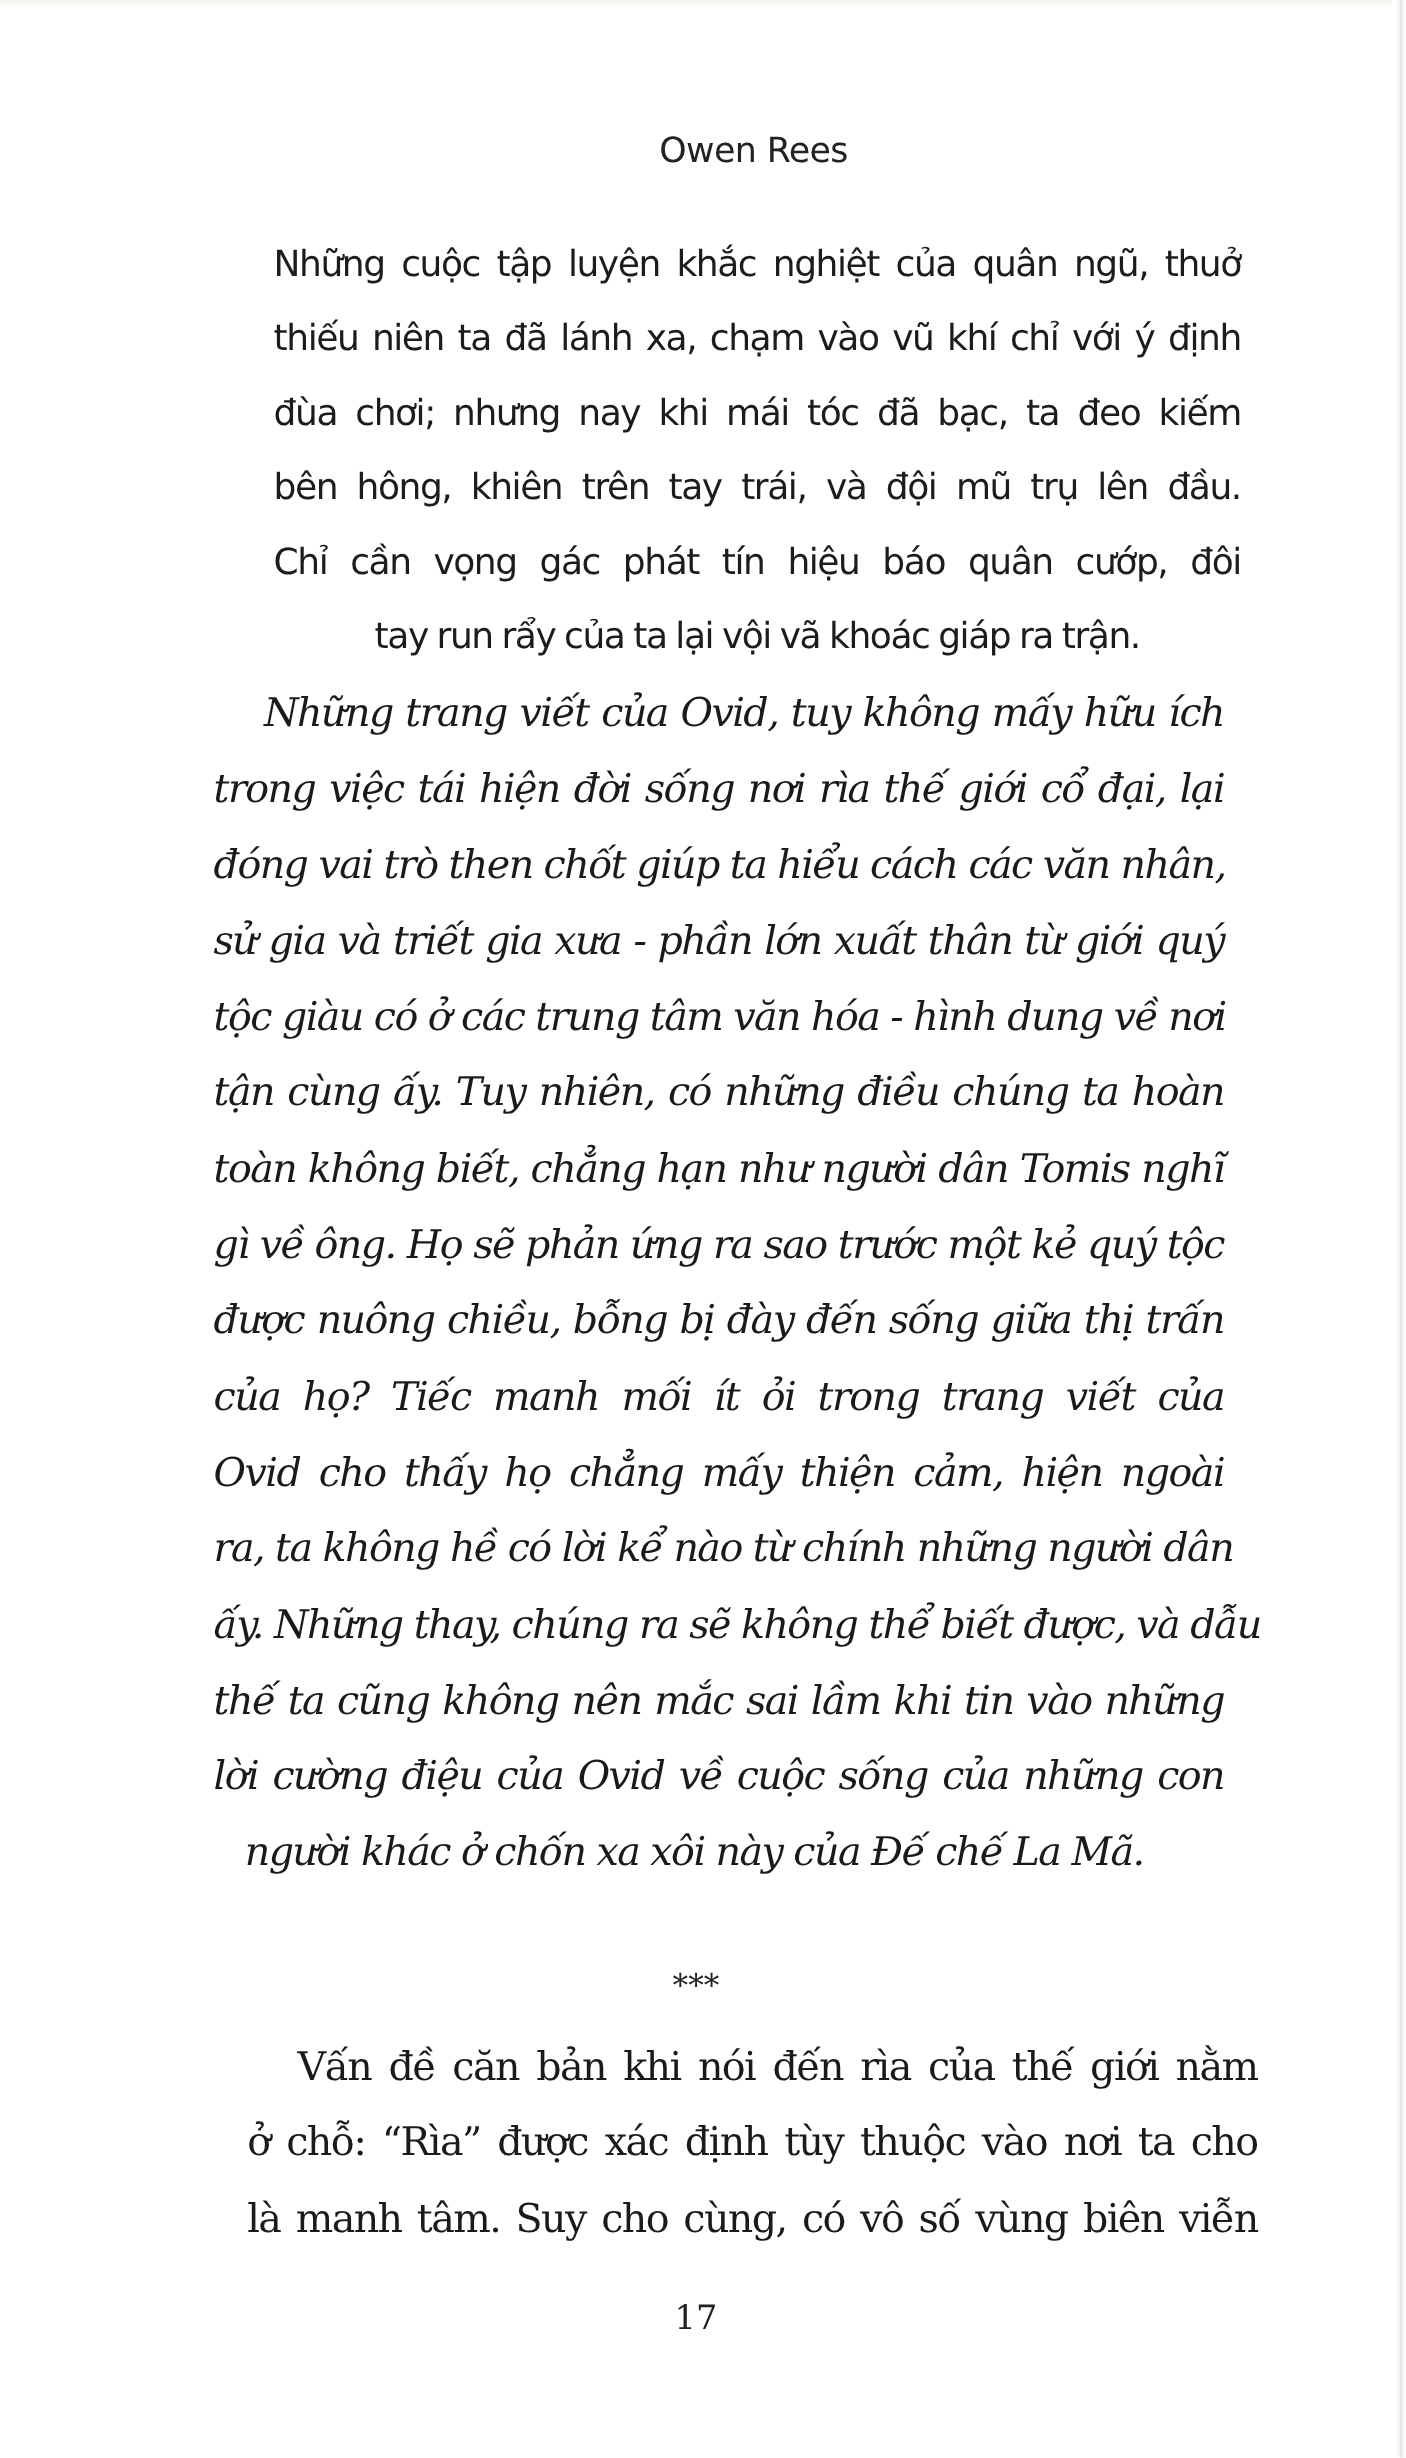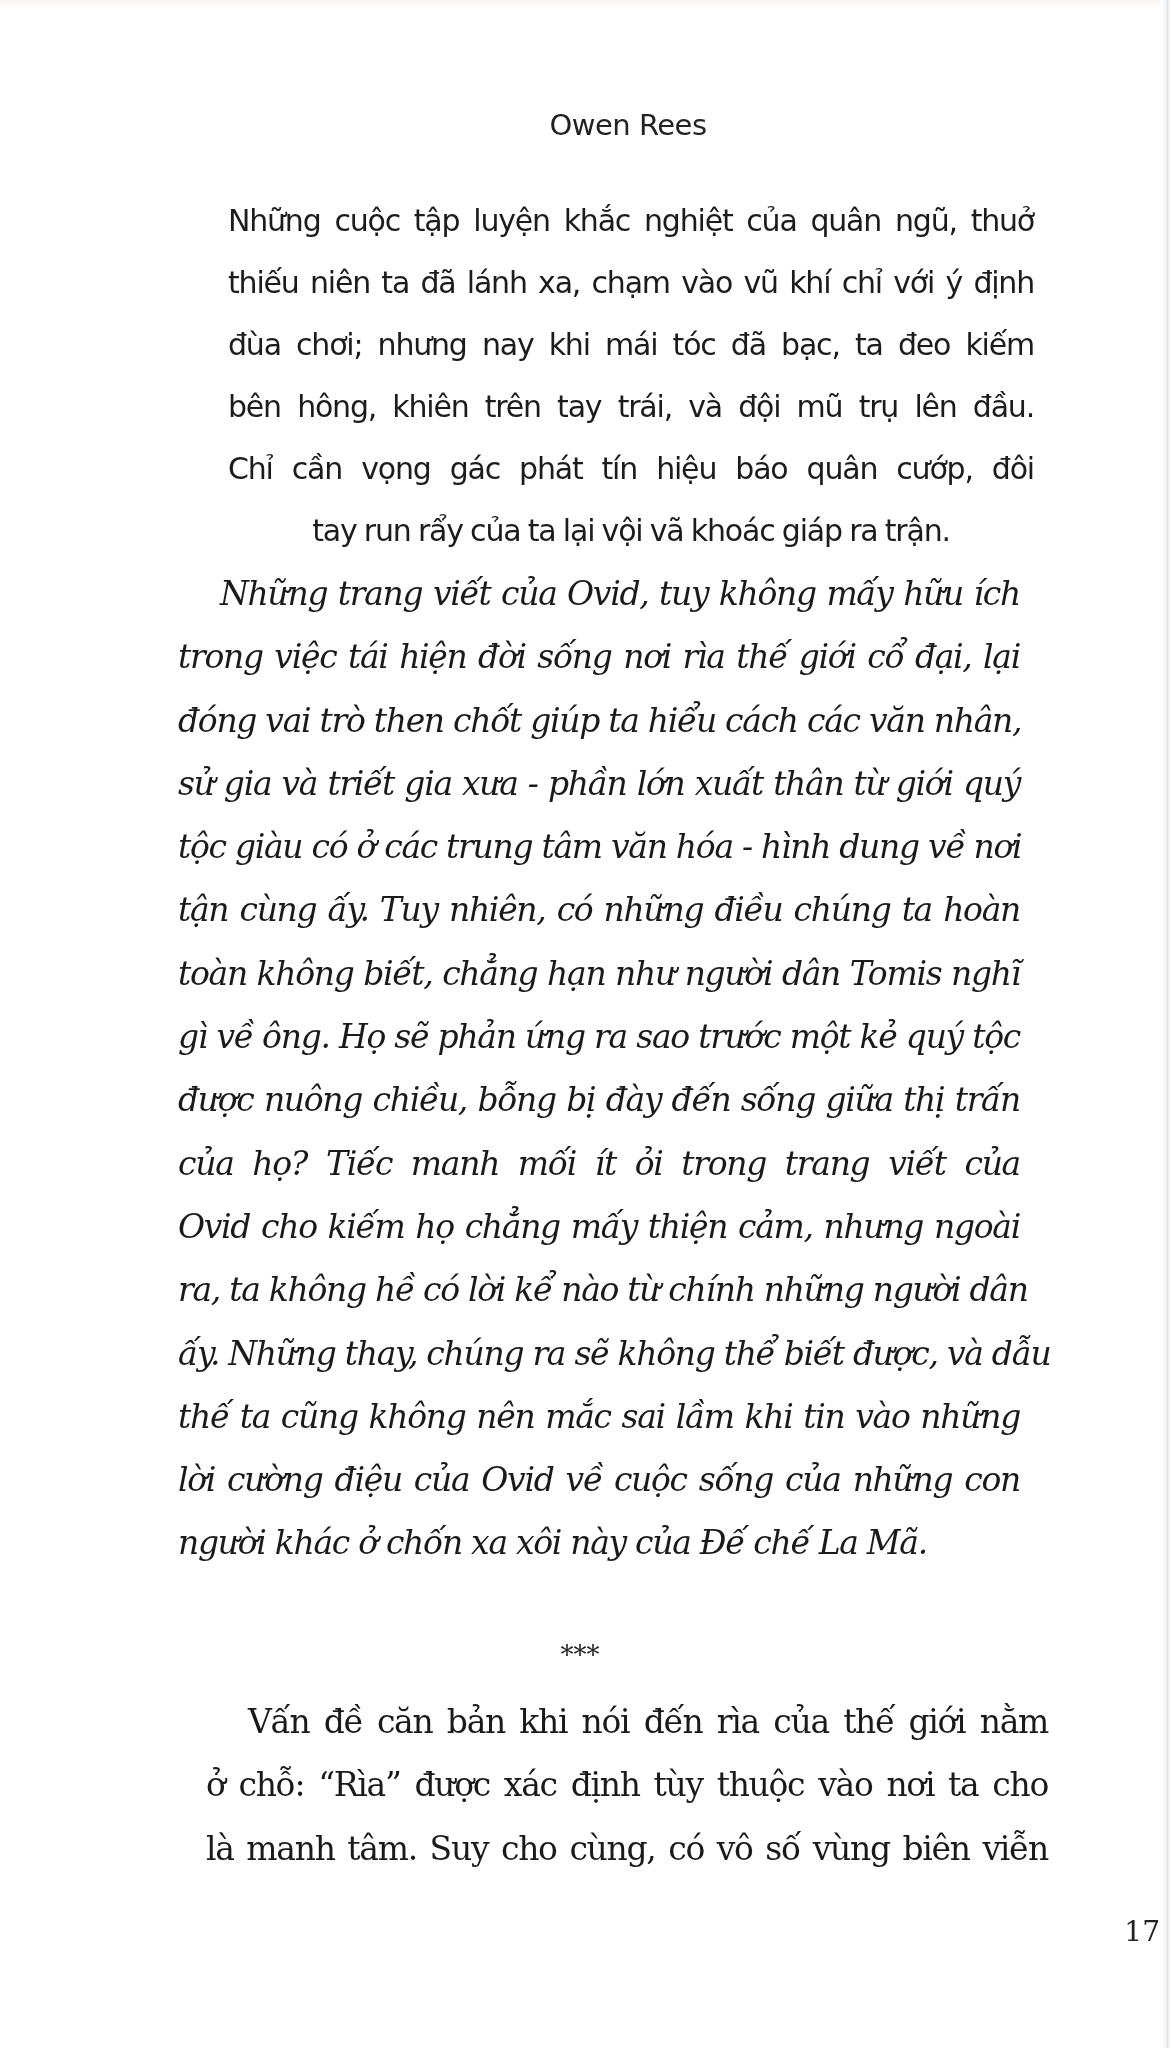--- a/index.html
+++ b/index.html
@@ -79,39 +79,40 @@
       white-space: nowrap;
       text-align: justify;
       text-align-last: justify;
     }
     .body-text .bline.indent {
       padding-left: 42px;
     }
     .body-text .bline.last {
       text-align: center;
       text-align-last: left;
+      margin-left: 26px;
     }
     #para1 { top: 562px; font-style: italic; }
     #para2 { top: 1690px; margin-left: 28px; }
     .section-break {
       position: absolute;
       top: 1640px;
       left: 0;
       width: 1160px;
       text-align: center;
       font-family: "DejaVu Serif", serif;
       font-size: 26px;
       color: #222;
     }
     .page-number {
       position: absolute;
       top: 1915px;
       left: 0;
       width: 1160px;
-      text-align: right;
+      text-align: center;
       font-family: "DejaVu Serif", serif;
       font-size: 28px;
       color: #222;
     }
   </style>
 </head>
 <body>
 
 <div class="top-shade"></div>
 <div class="page-edge"></div>
@@ -131,21 +132,21 @@
   <span class="bline indent">Những trang viết của Ovid, tuy không mấy hữu ích</span>
   <span class="bline">trong việc tái hiện đời sống nơi rìa thế giới cổ đại, lại</span>
   <span class="bline">đóng vai trò then chốt giúp ta hiểu cách các văn nhân,</span>
   <span class="bline">sử gia và triết gia xưa - phần lớn xuất thân từ giới quý</span>
   <span class="bline">tộc giàu có ở các trung tâm văn hóa - hình dung về nơi</span>
   <span class="bline">tận cùng ấy. Tuy nhiên, có những điều chúng ta hoàn</span>
   <span class="bline">toàn không biết, chẳng hạn như người dân Tomis nghĩ</span>
   <span class="bline">gì về ông. Họ sẽ phản ứng ra sao trước một kẻ quý tộc</span>
   <span class="bline">được nuông chiều, bỗng bị đày đến sống giữa thị trấn</span>
   <span class="bline">của họ? Tiếc manh mối ít ỏi trong trang viết của</span>
-  <span class="bline">Ovid cho kiếm họ chẳng mấy thiện cảm, nhưng ngoài</span>
+  <span class="bline">Ovid cho thấy họ chẳng mấy thiện cảm, hiện ngoài</span>
   <span class="bline">ra, ta không hề có lời kể nào từ chính những người dân</span>
   <span class="bline">ấy. Những thay, chúng ra sẽ không thể biết được, và dẫu</span>
   <span class="bline">thế ta cũng không nên mắc sai lầm khi tin vào những</span>
   <span class="bline">lời cường điệu của Ovid về cuộc sống của những con</span>
   <span class="bline last">người khác ở chốn xa xôi này của Đế chế La Mã.</span>
 </div>
 
 <div class="section-break">***</div>
 
 <div class="body-text" id="para2">

